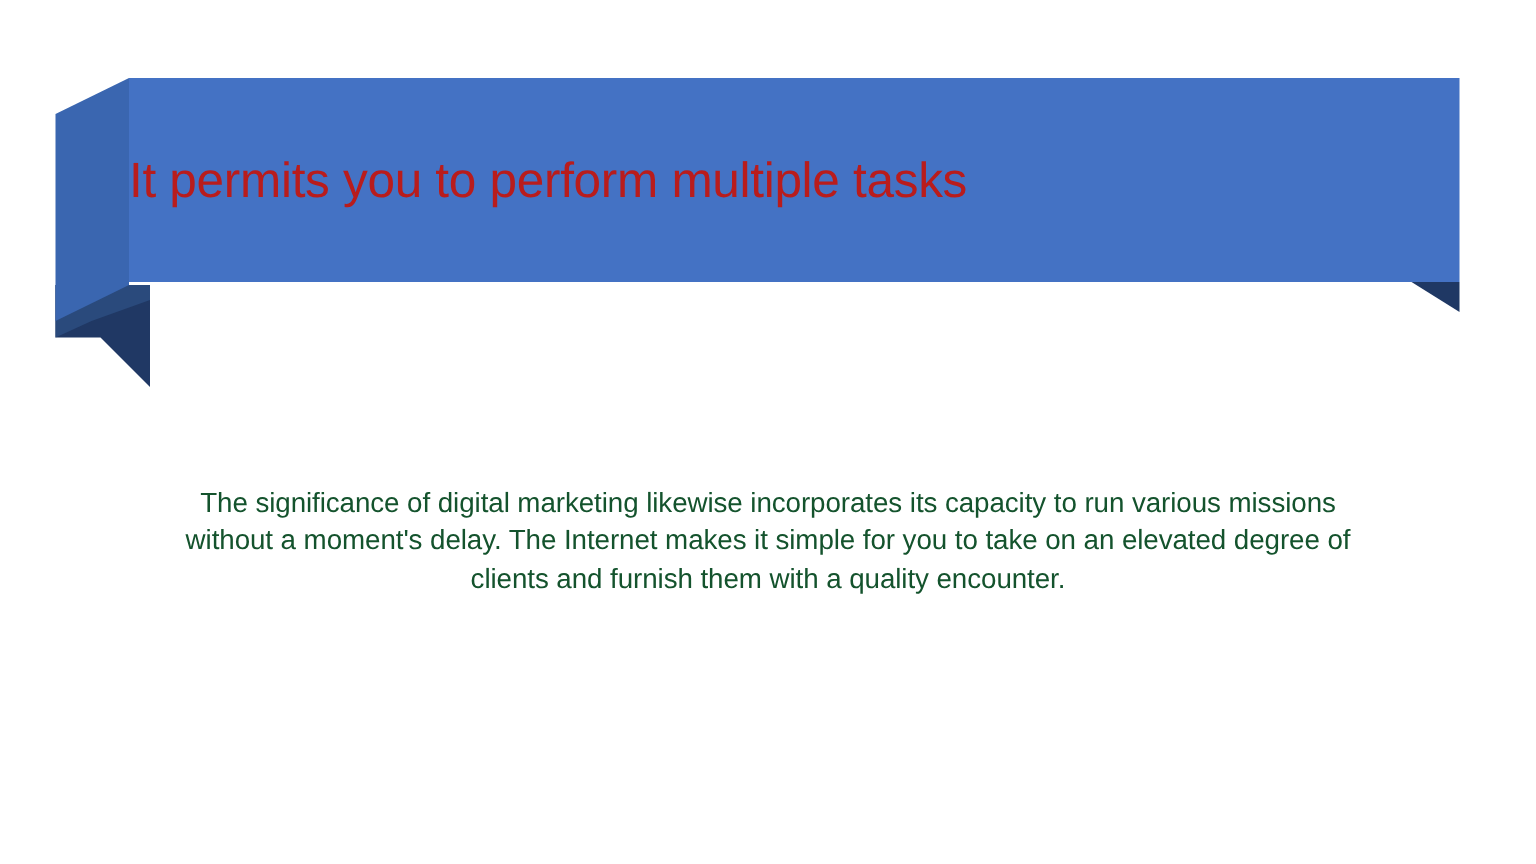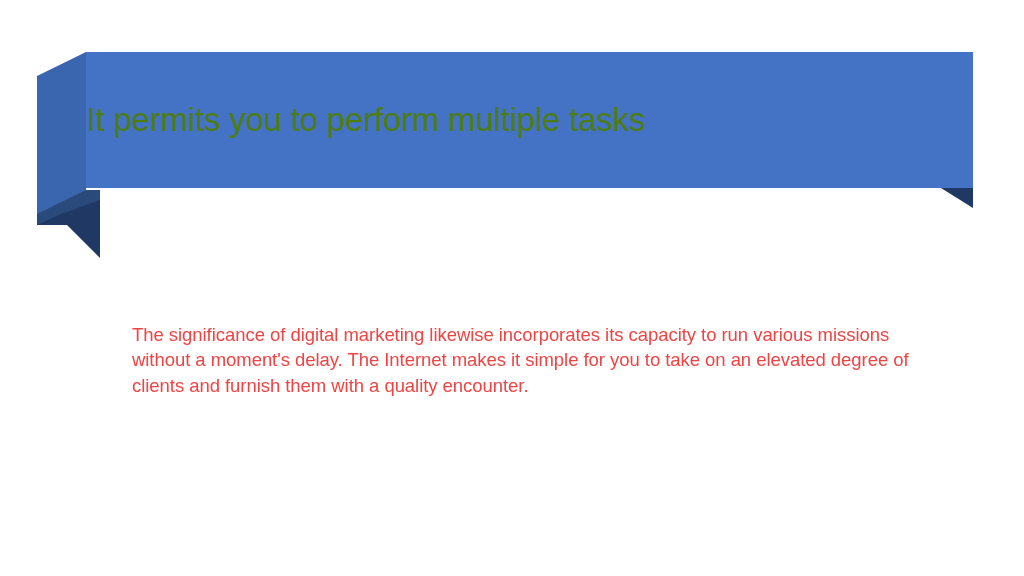--- a/index.html
+++ b/index.html
@@ -36,42 +36,42 @@
     display: block;
   }
 
   #banner-title {
     position: absolute;
     left: 86px;
     top: 92px;
     width: 870px;
     height: 56px;
     line-height: 56px;
-    color: #4d7c0f;
+    color: #b91c1c;
     font-family: "Liberation Sans", sans-serif;
     font-size: 33px;
     font-weight: 400;
     letter-spacing: -0.2px;
     white-space: nowrap;
     overflow: hidden;
   }
 
   
   #body-text {
     position: absolute;
-    left: 132px;
+    left: 112px;
     top: 303px;
     width: 800px;
-    color: #ef4444;
+    color: #14532d;
     font-family: "Liberation Sans", sans-serif;
     font-size: 18.5px;
     line-height: 25.5px;
     font-weight: 400;
     letter-spacing: -0.05px;
-    text-align: left;
+    text-align: center;
   }
 </style>
 </head>
 <body>
 
 <div id="slide">
 
   <div id="banner-group">
     <svg id="banner-svg" width="1024" height="280" viewBox="0 0 1024 280">
 

